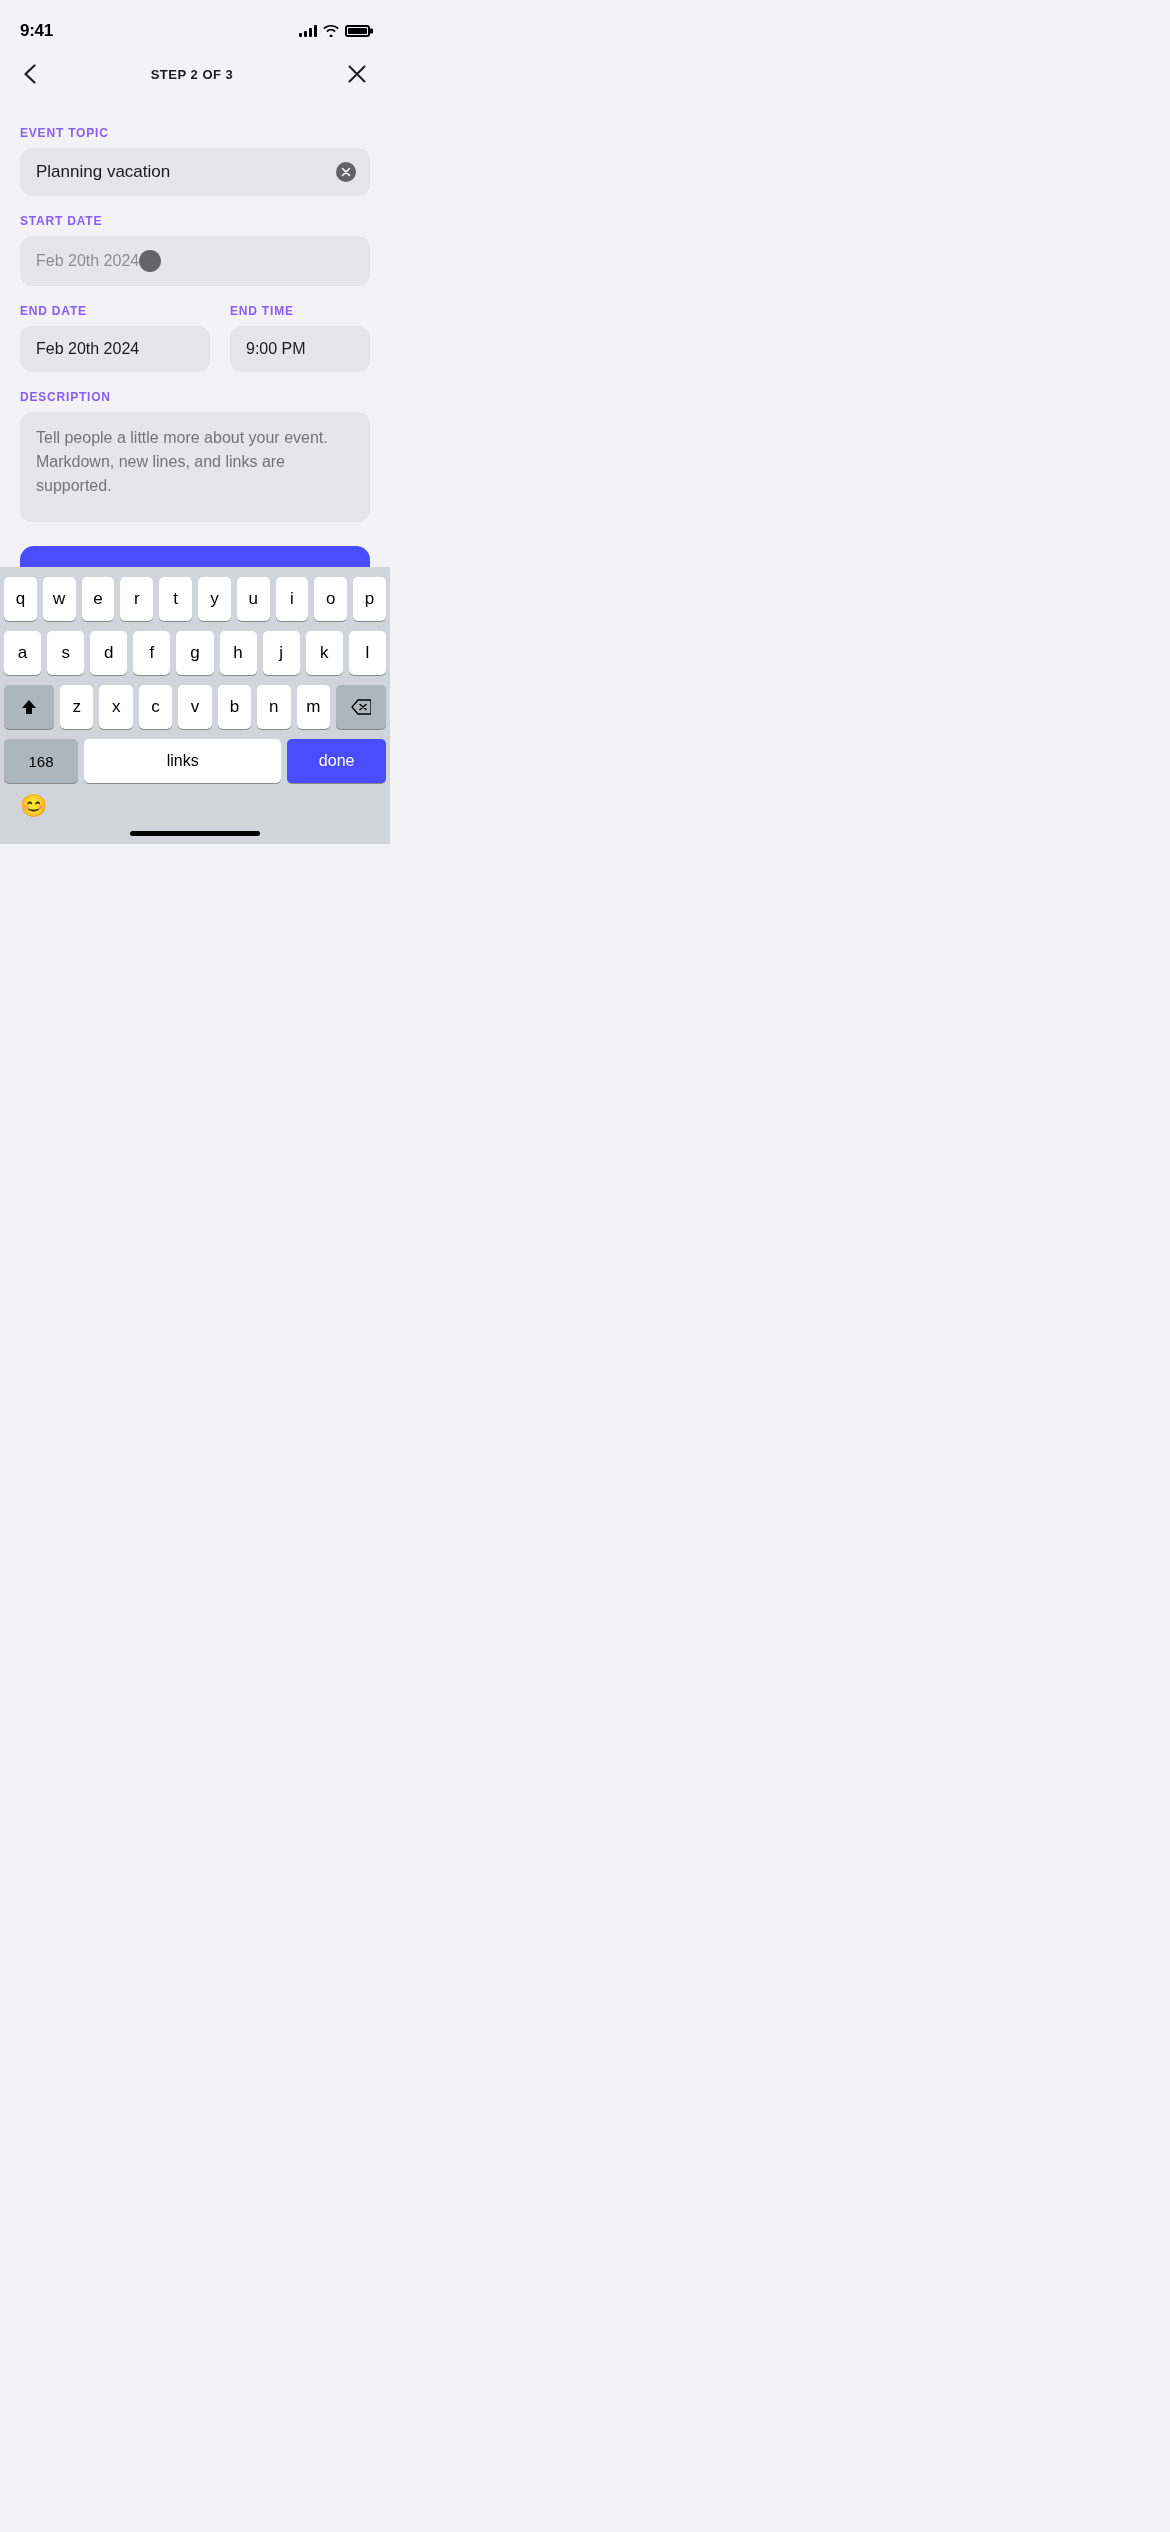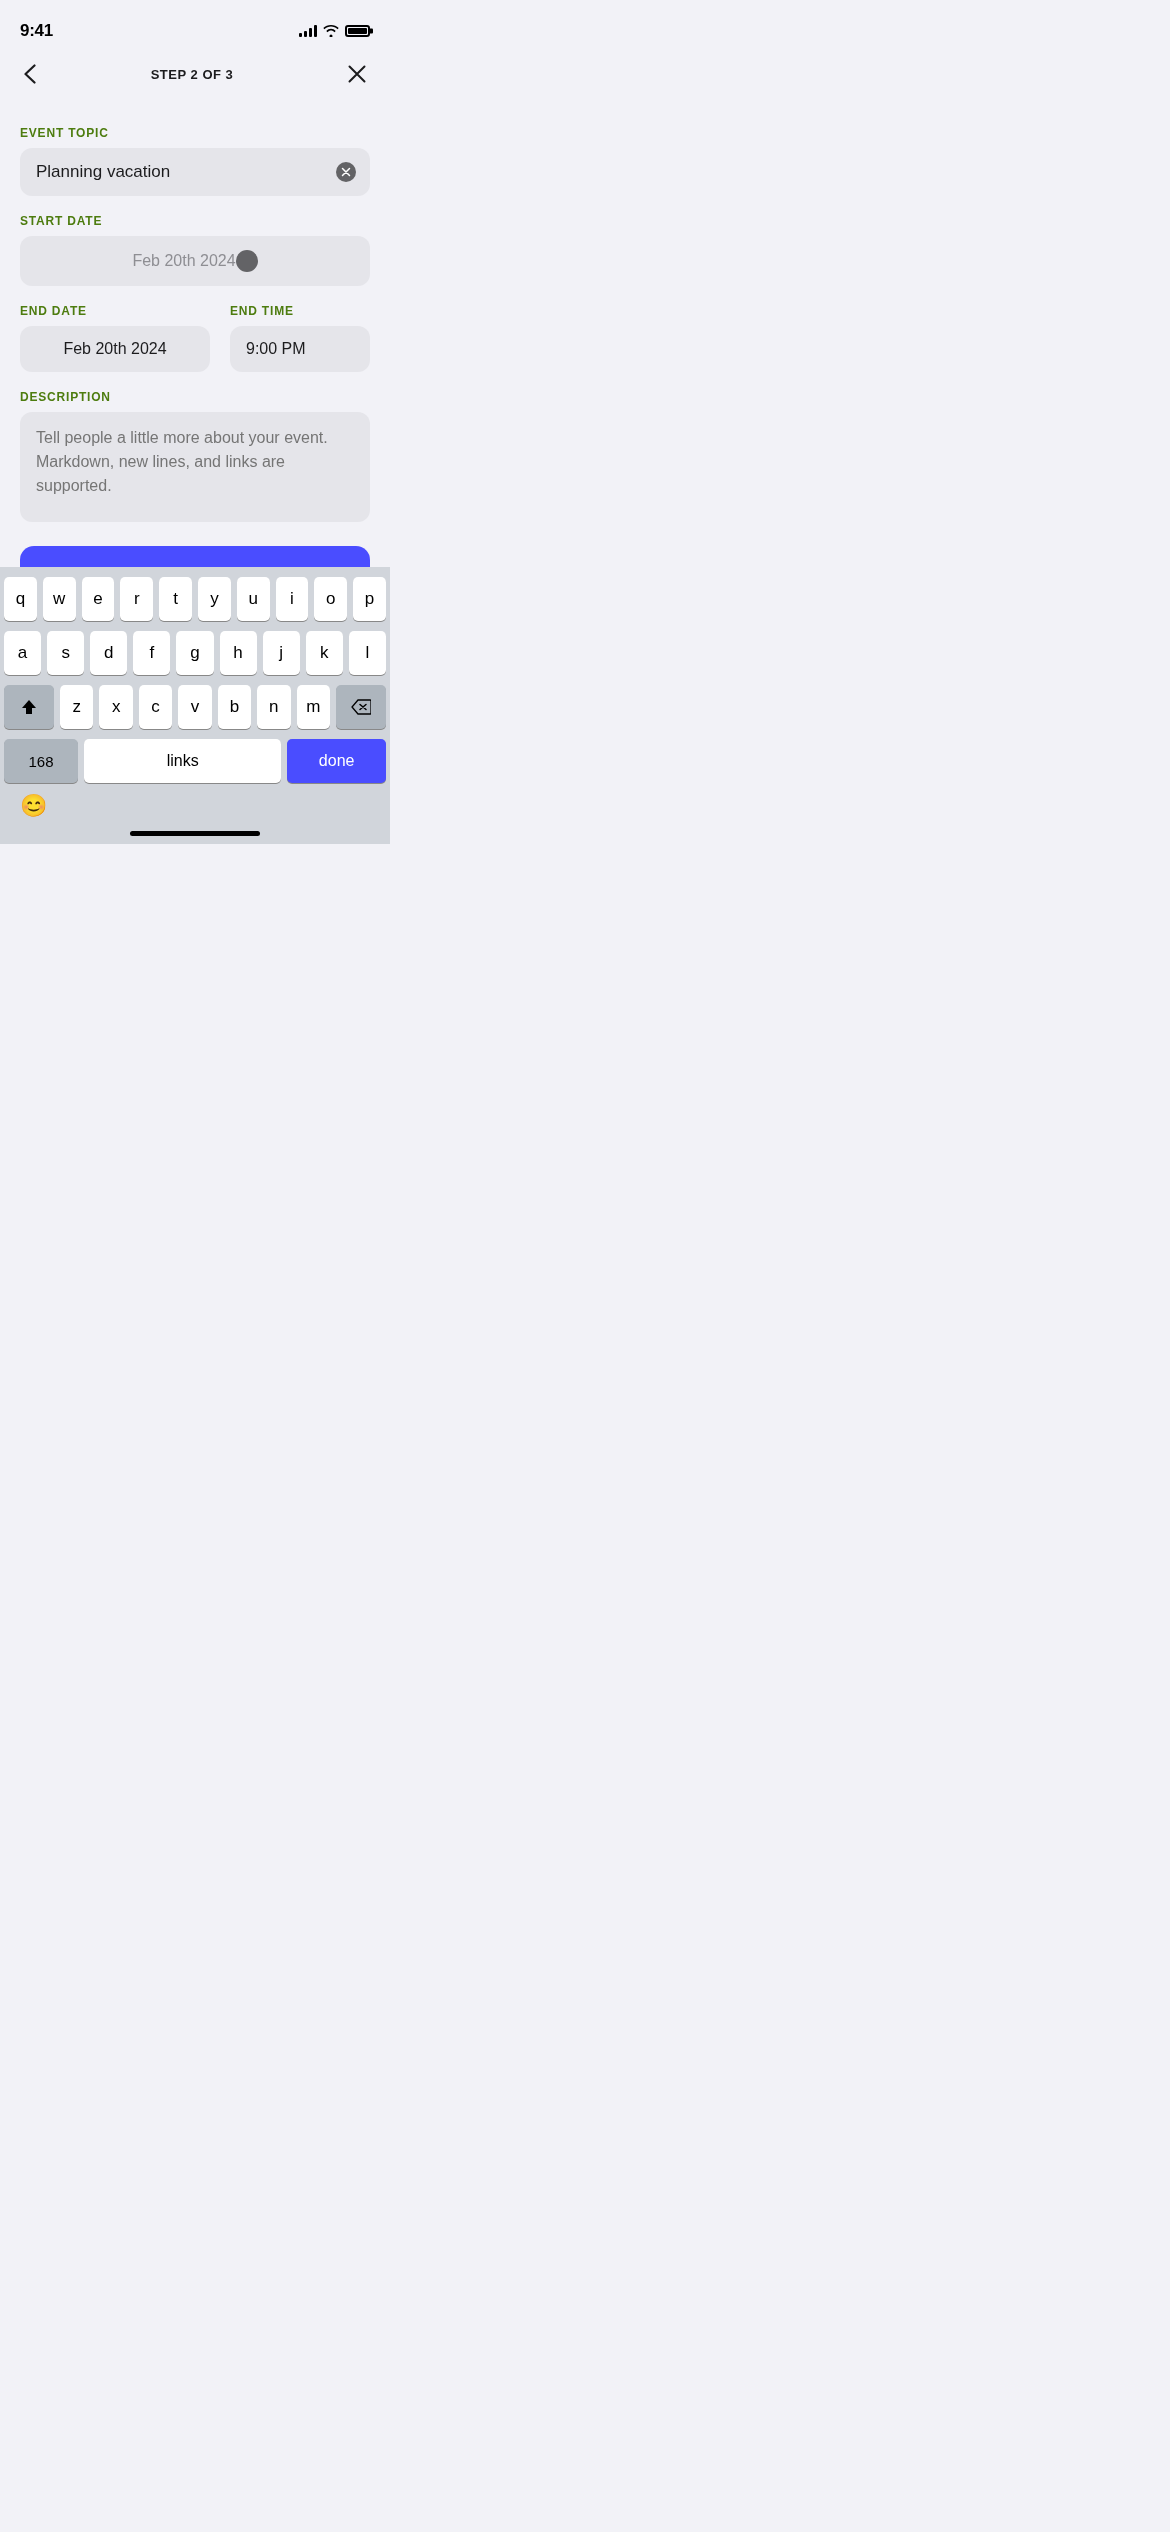--- a/index.html
+++ b/index.html
@@ -117,21 +117,21 @@
     }
 
     
     .form-content {
       padding: 8px 20px 20px;
     }
 
     .field-label {
       font-size: 12px;
       font-weight: 700;
-      color: #4d7c0f;
+      color: #8b5cf6;
       letter-spacing: 0.8px;
       text-transform: uppercase;
       margin-bottom: 8px;
       margin-top: 18px;
     }
 
     .text-input-wrapper {
       position: relative;
       display: flex;
       align-items: center;
@@ -173,21 +173,21 @@
     .time-col {
       flex: 0 0 140px;
     }
 
     .date-input-wrapper {
       background: #e5e5ea;
       border-radius: 12px;
       padding: 14px 16px;
       display: flex;
       align-items: center;
-      justify-content: center;
+      justify-content: flex-start;
       position: relative;
     }
 
     .date-input-text {
       font-size: 16px;
       color: #8e8e93;
     }
 
     .date-dot {
       width: 22px;

